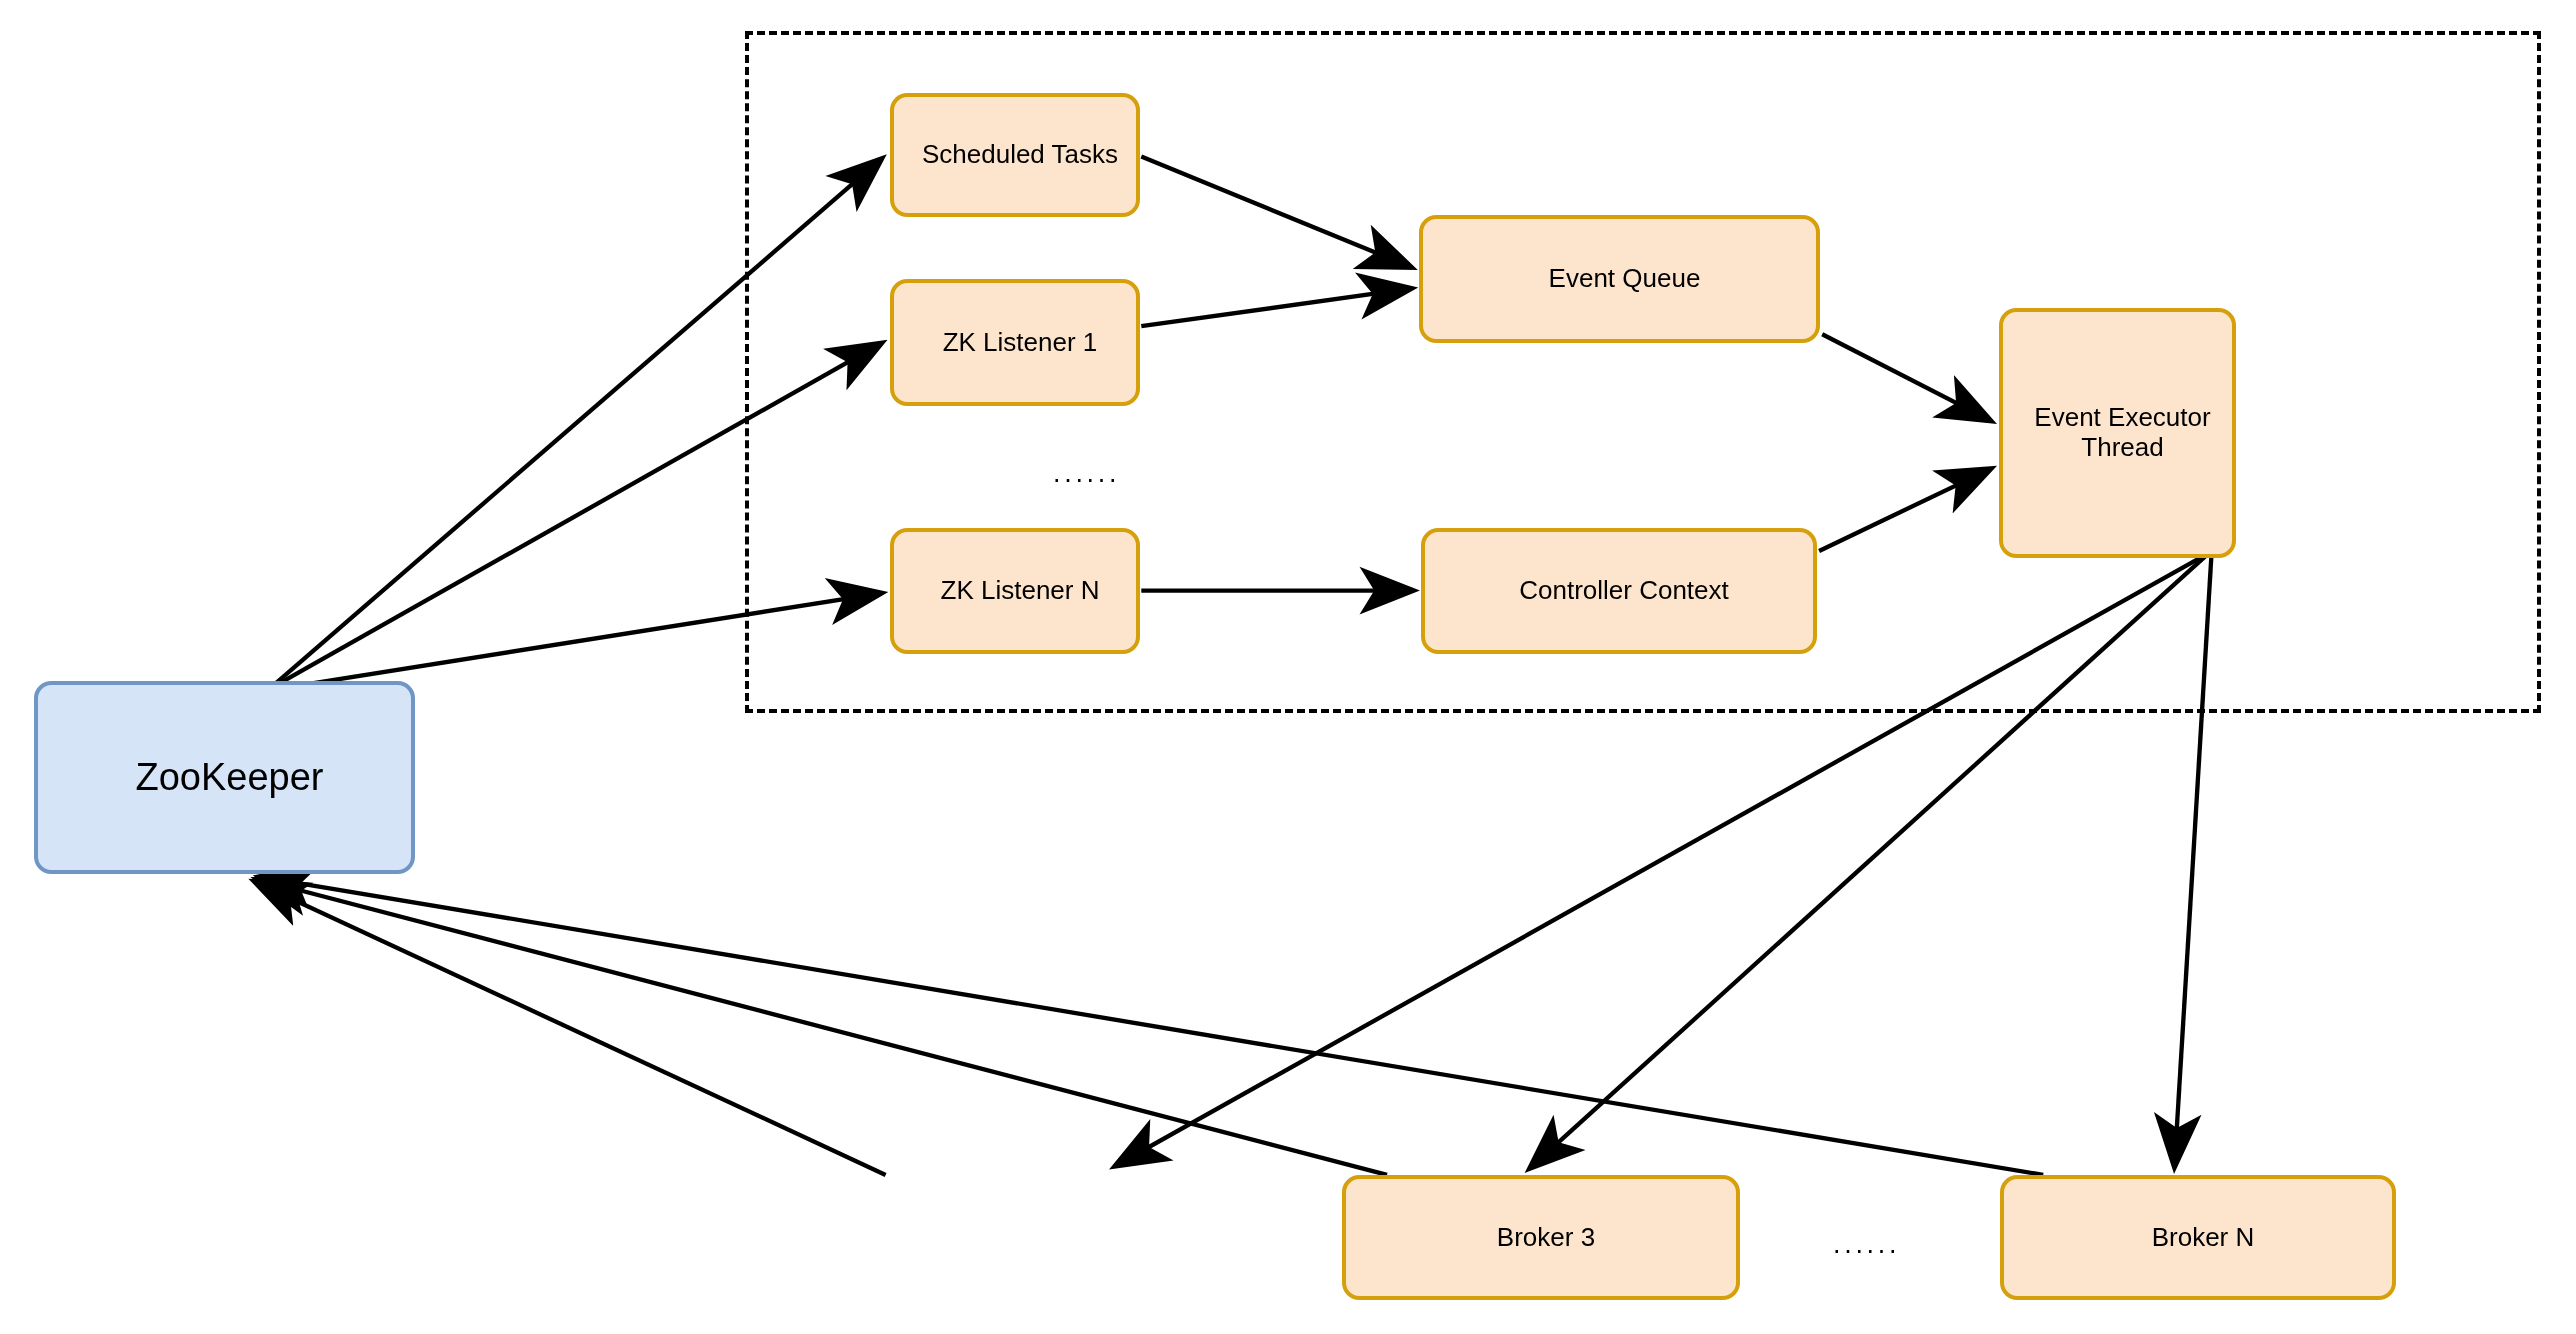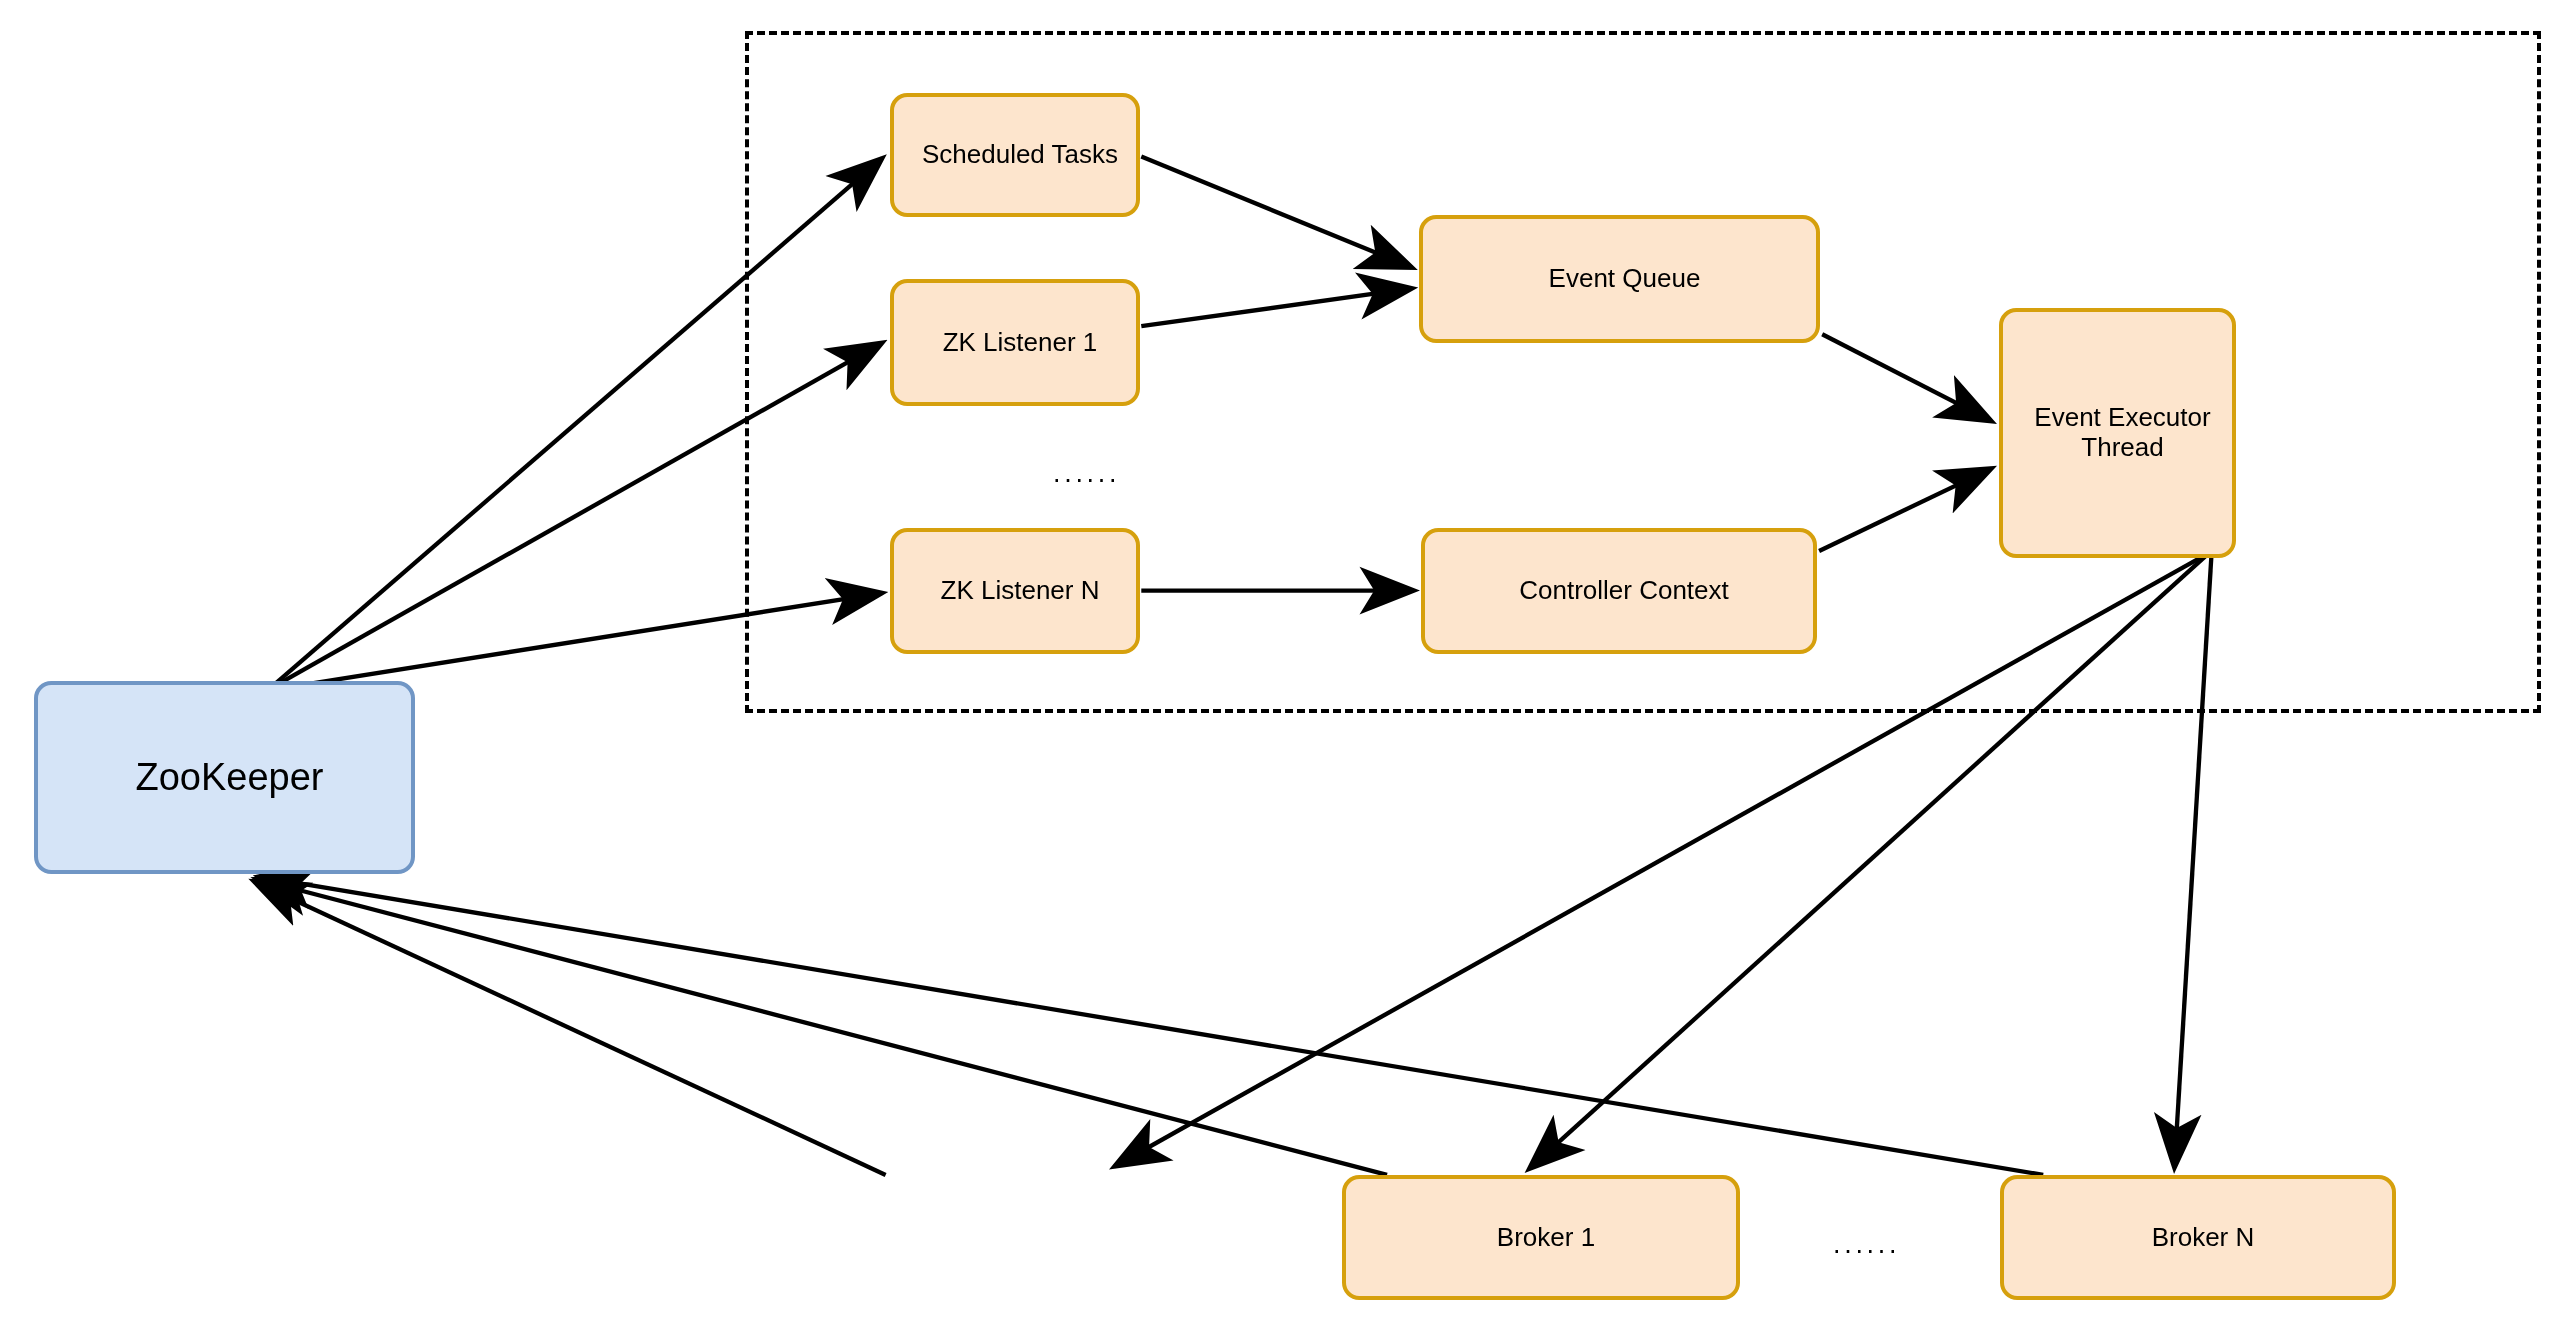--- a/index.html
+++ b/index.html
@@ -115,21 +115,21 @@
   <div class="node node-orange" style="left:1421px; top:528px; width:396px; height:126px; font-size:26px;">
     <span>Controller Context</span>
   </div>
 
   <div class="node node-orange" style="left:1999px; top:308px; width:237px; height:250px; font-size:26px;">
     <span>Event Executor Thread</span>
   </div>
 
 
   <div class="node node-orange" style="left:1342px; top:1175px; width:398px; height:125px; font-size:26px;">
-    <span>Broker 1</span>
+    <span>Broker 3</span>
   </div>
 
   <div class="node node-orange" style="left:2000px; top:1175px; width:396px; height:125px; font-size:26px;">
     <span>Broker N</span>
   </div>
 
   <div class="ellipsis" style="left:1053px; top:458px; font-size:27px;">......</div>
 
   <div class="ellipsis" style="left:1833px; top:1229px; font-size:27px;">......</div>
 

